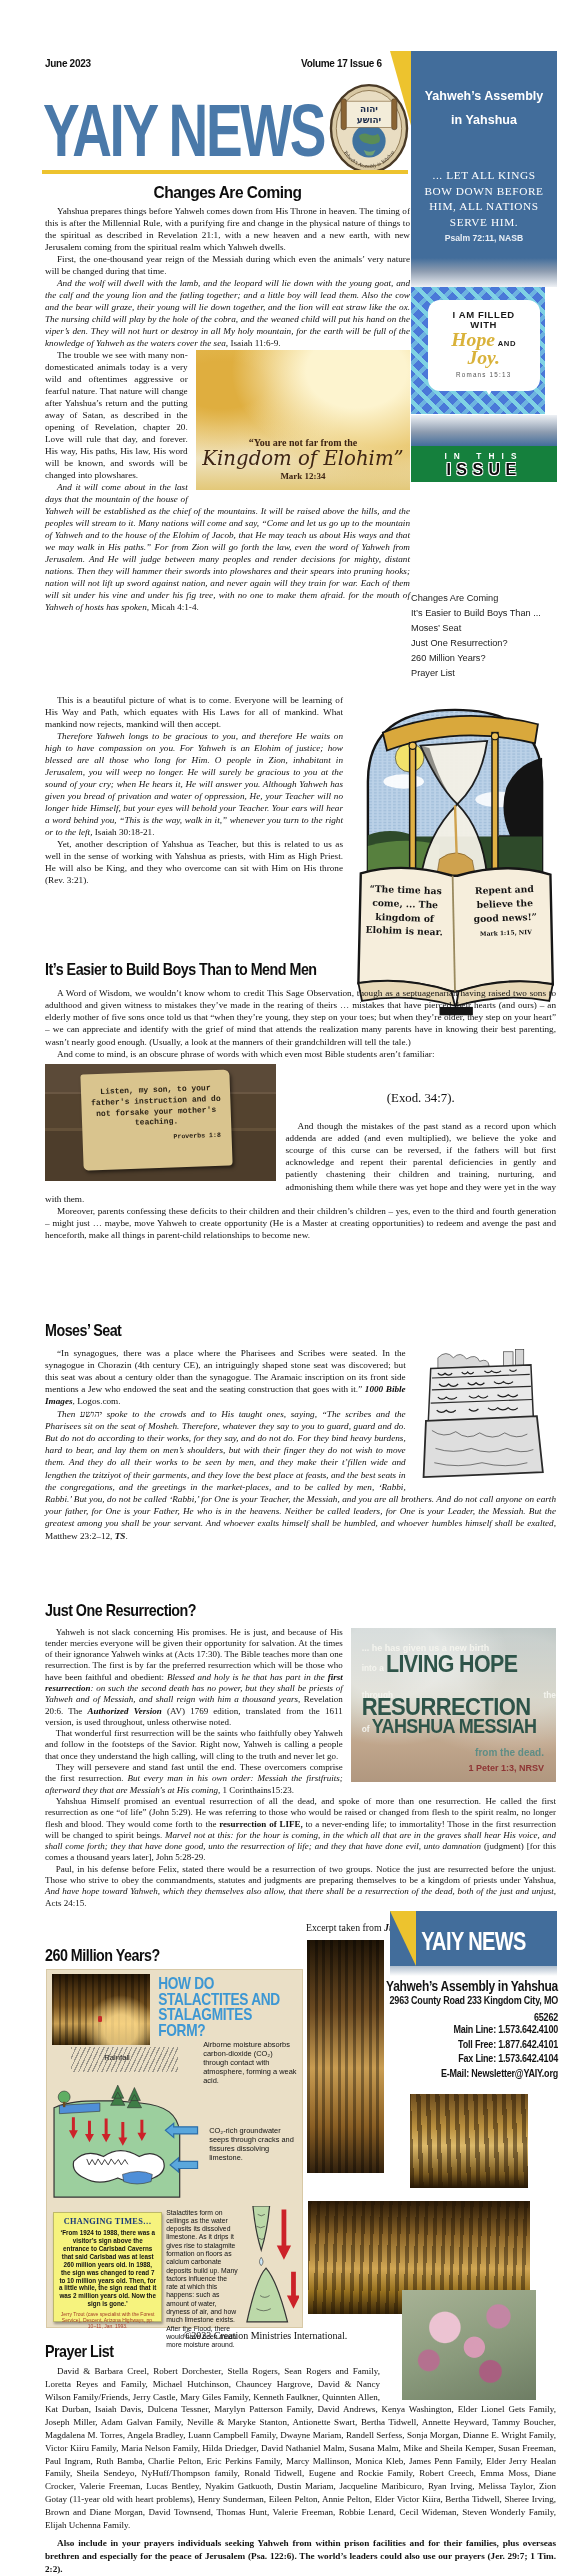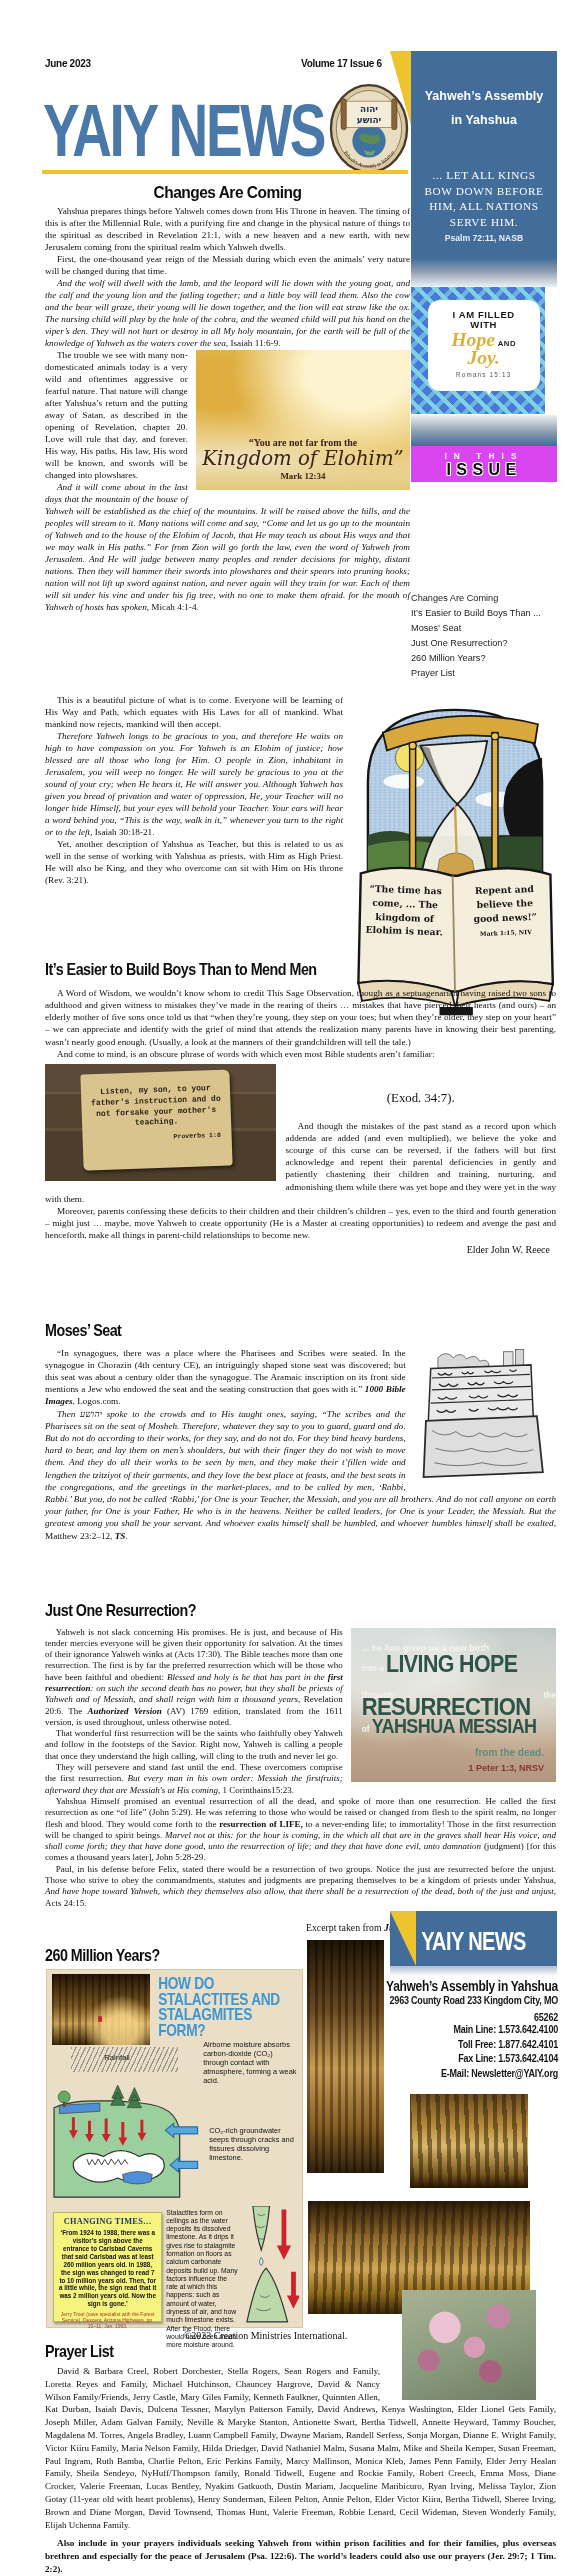--- a/index.html
+++ b/index.html
@@ -32,21 +32,21 @@
   .hope-card{background:
      repeating-linear-gradient(45deg,rgba(127,210,228,0) 0 7.7px,#7fd2e4 7.7px 12px),
      repeating-linear-gradient(-45deg,rgba(127,210,228,0) 0 7.7px,rgba(127,210,228,.65) 7.7px 12px),
      #4a78d8;}
   .hope-bubble{position:absolute;left:16.7px;top:13px;width:112px;height:91px;background:#fff;border-radius:12px;text-align:center;
      font-family:"Liberation Sans",sans-serif;}
   .hope-bubble:after{content:"";position:absolute;left:55px;bottom:-9.5px;border:6px solid transparent;border-top:10.7px solid #fff;}
   .hope-black{font-weight:800;font-size:9.5px;letter-spacing:0.6px;color:#1a1a1a;line-height:1.15;}
   .hope-gold{font-family:"Liberation Serif",serif;font-style:italic;font-weight:bold;color:#d9b23a;font-size:19.7px;line-height:.9;}
   .hope-ref{font-size:6.3px;letter-spacing:1.2px;color:#555;margin-top:3.6px;}
-  .issue-banner{background:#d946ef;color:#fff;text-align:center;font-family:"Liberation Sans",sans-serif;}
+  .issue-banner{background:#15803d;color:#fff;text-align:center;font-family:"Liberation Sans",sans-serif;}
   .issue-banner .l1{font-size:8.3px;font-weight:bold;letter-spacing:7.1px;padding-top:4.8px;}
   .issue-banner .l2{font-size:16px;font-weight:800;letter-spacing:5.4px;color:#0b0b0b;
       text-shadow:-0.9px -0.9px 0 #fff,0.9px -0.9px 0 #fff,-0.9px 0.9px 0 #fff,0.9px 0.9px 0 #fff;}
   .issue-list{font-family:"Liberation Sans",sans-serif;font-size:9.2px;color:#222;line-height:15px;}
 
   
   .body-a{font-size:9.2px;line-height:12px;}
   .body-a p, .body-w p{margin:0;text-indent:12px;}
   .body-w{font-size:9.2px;line-height:12.2px;}
   .sig{text-align:right;font-size:10px;padding-right:6px;margin-top:2.4px;}
@@ -268,21 +268,20 @@
       <p><span>And come to mind, is an obscure phrase of words with which even most Bible students aren’t familiar:</span></p>
       <div class="fig-note">
         <div class="paper">
           <div class="ptext">Listen, my son, to your father's instruction and do not forsake your mother's teaching.</div>
           <div class="pref">Proverbs 1:8</div>
         </div>
       </div>
       <div class="quote-ref">(Exod. 34:7).</div>
       <p style="margin-top:15.5px;"><span>And though the mistakes of the past stand as a record upon which addenda are added (and even multiplied), we believe the yoke and scourge of this curse can be reversed, if the fathers will but first acknowledge and repent their parental deficiencies in gently and patiently chastening their children and training, nurturing, and admonishing them while there was yet hope and they were yet in the way with them.</span></p>
       <p><span>Moreover, parents confessing these deficits to their children and their children’s children – yes, even to the third and fourth generation – might just  … maybe, move Yahweh to create opportunity (He is a Master at creating opportunities) to redeem and avenge the past and henceforth, make all things in parent-child relationships to become new.</span></p>
-      <div class="sig">Elder John W. Reece</div>
     </div>
   </div>
 
   <div class="abs" style="left:45px;top:1321px;width:511px;">
     <div class="headline" style="font-size:14.3px;">Moses’ Seat</div>
     <div class="body-w just" style="margin-top:9.5px;">
       <div class="fig-seat">
         <svg width="142" height="136" viewBox="0 0 238 228">
           <g stroke="#2a2a2a" fill="#efefef">
             <path d="M40,18 q14,-14 26,0 q12,-12 22,2 q16,-10 22,4 q14,-6 16,8 l-86,4 Z" fill="#d9d9d9"></path>

